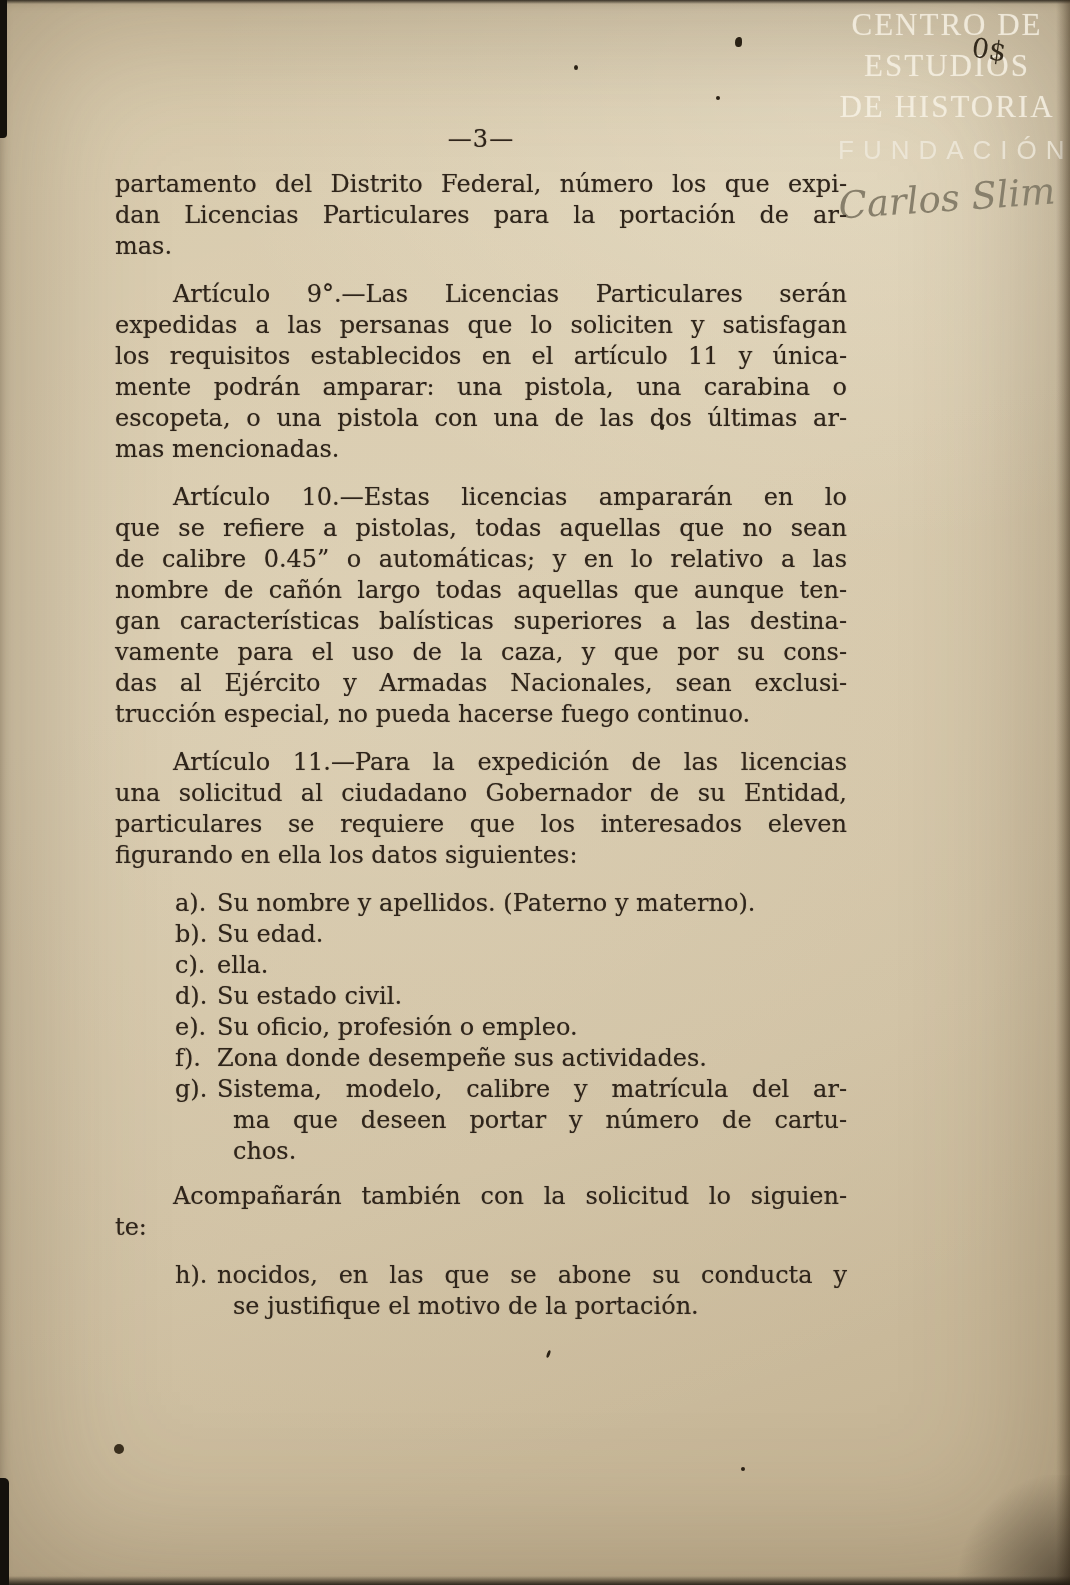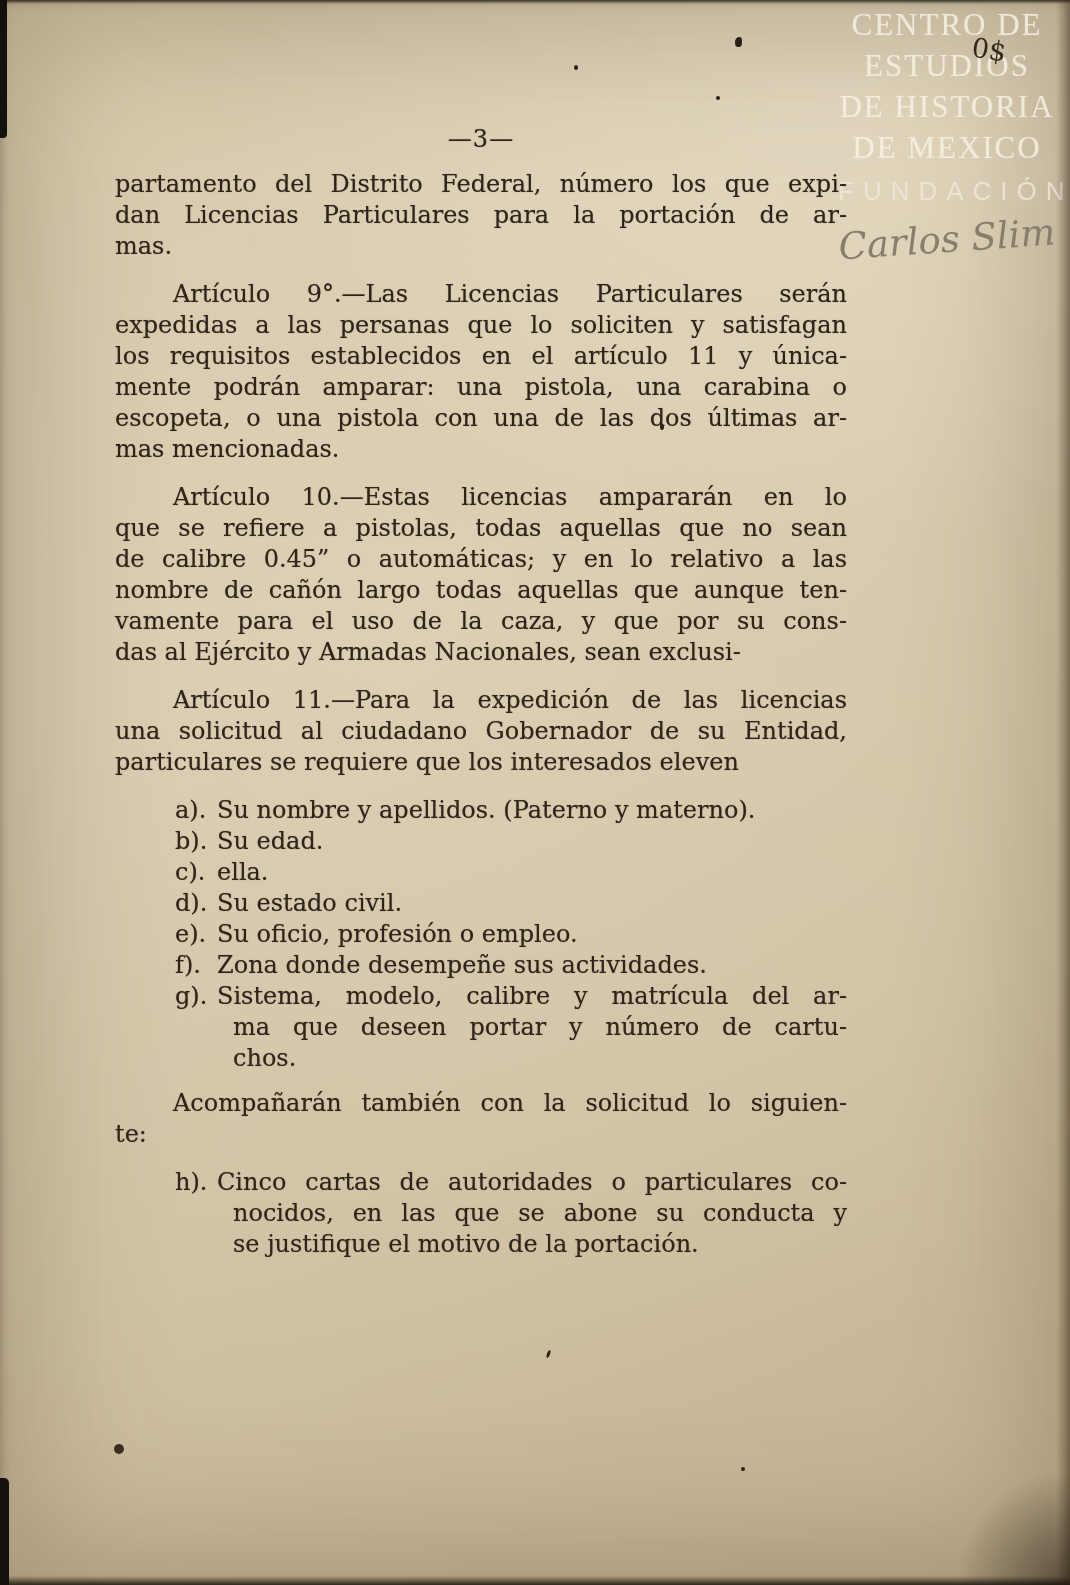--- a/index.html
+++ b/index.html
@@ -91,21 +91,20 @@
 </head>
 <body>
 
 <div id="scan">
   <div class="paper"></div>
 
   <div class="watermark">
     <div class="wm-line">CENTRO DE</div>
     <div class="wm-line">ESTUDIOS</div>
     <div class="wm-line">DE HISTORIA</div>
-    <div class="wm-line">DE MEXICO</div>
     <div class="wm-foundation">FUNDACIÓN</div>
     <div class="wm-signature">Carlos Slim</div>
   </div>
 
   <div class="ink-mark">0$</div>
 
   <div class="text-col">
     <div class="page-number">—3—</div>
 
     <div class="para">
@@ -119,27 +118,30 @@
         <div class="ln">los requisitos establecidos en el artículo 11 y única-</div>
         <div class="ln">mente podrán amparar: una pistola, una carabina o</div>
         <div class="ln">escopeta, o una pistola con una de las dos últimas ar-</div>
         <div class="ln">mas mencionadas.</div>
       </div>
     <div class="para p-indent">
         <div class="ln">Artículo 10.—Estas licencias ampararán en lo</div>
         <div class="ln">que se refiere a pistolas, todas aquellas que no sean</div>
         <div class="ln">de calibre 0.45” o automáticas; y en lo relativo a las</div>
         <div class="ln">nombre de cañón largo todas aquellas que aunque ten-</div>
+        <div class="ln">gan características balísticas superiores a las destina-</div>
         <div class="ln">vamente para el uso de la caza, y que por su cons-</div>
         <div class="ln">das al Ejército y Armadas Nacionales, sean exclusi-</div>
+        <div class="ln">trucción especial, no pueda hacerse fuego continuo.</div>
       </div>
     <div class="para p-indent">
         <div class="ln">Artículo 11.—Para la expedición de las licencias</div>
         <div class="ln">una solicitud al ciudadano Gobernador de su Entidad,</div>
         <div class="ln">particulares se requiere que los interesados eleven</div>
+        <div class="ln">figurando en ella los datos siguientes:</div>
       </div>
 
     <div class="list">
       <div class="li">
         <span class="marker">a).</span>
         <div class="li-text">
             <div class="ln">Su nombre y apellidos. (Paterno y materno).</div>
           </div>
       </div>
       <div class="li">
@@ -184,21 +186,20 @@
 
     <div class="para p-indent">
         <div class="ln">Acompañarán también con la solicitud lo siguien-</div>
         <div class="ln">te:</div>
       </div>
 
     <div class="list">
       <div class="li">
         <span class="marker">h).</span>
         <div class="li-text">
-            <div class="ln">Cinco cartas de autoridades o particulares co-</div>
             <div class="ln">nocidos, en las que se abone su conducta y</div>
             <div class="ln">se justifique el motivo de la portación.</div>
           </div>
       </div>
     </div>
   </div>
 
   <div class="speck s1"></div>
   <div class="speck s2"></div>
   <div class="speck s3"></div>

